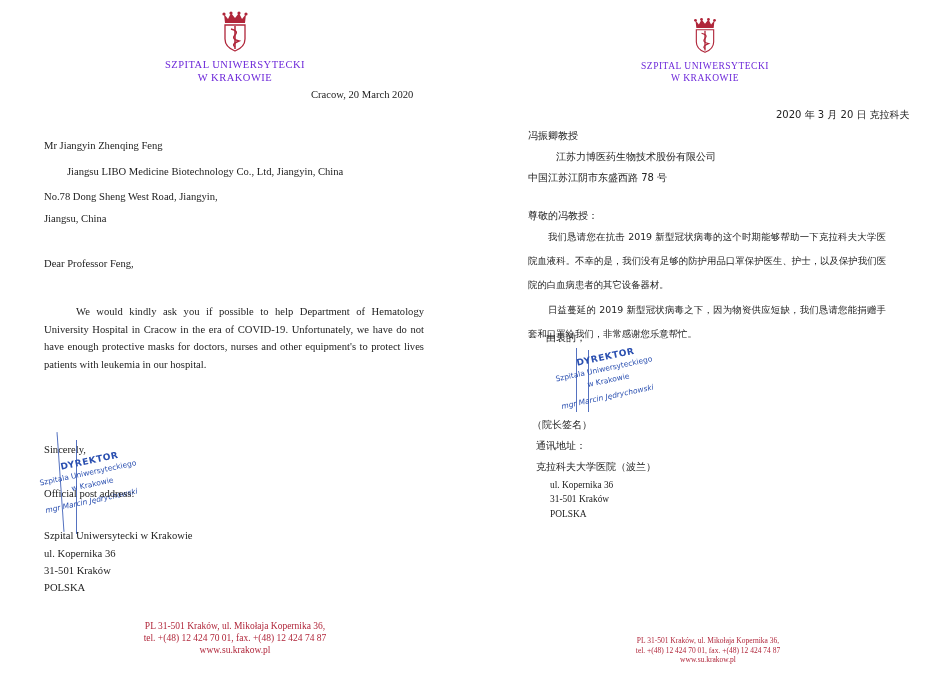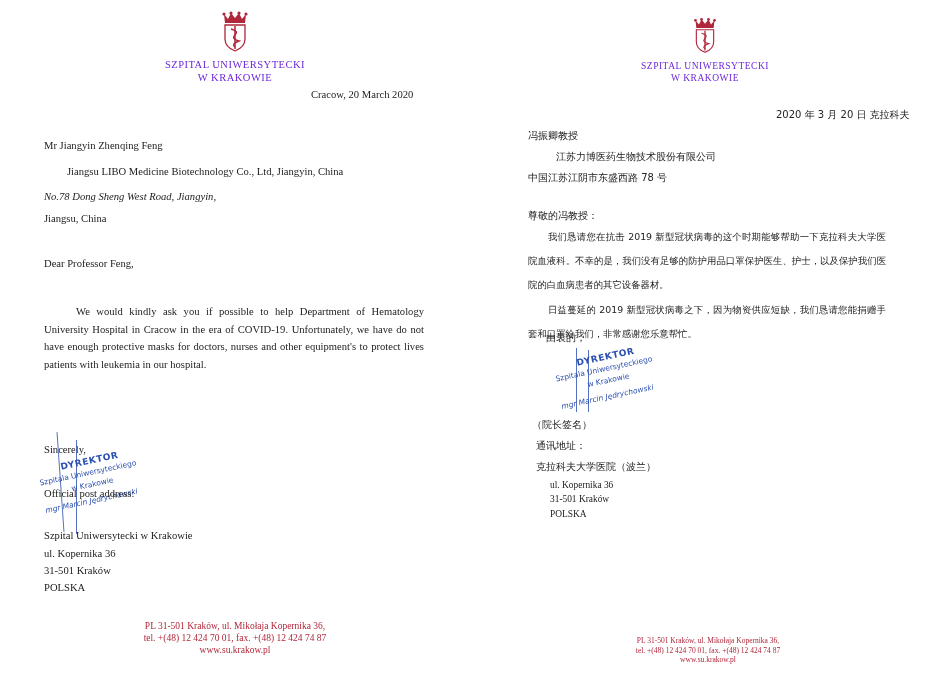--- a/index.html
+++ b/index.html
@@ -41,21 +41,21 @@
       <path d="M11 19 Q19 21 15 25 Q11 29 19 31 Q11 34 15 37" fill="none" stroke="#b0263a" stroke-width="1.4"></path>
     </svg>
     <div class="l1" style="font-size:10.5px; margin-top:6px;">SZPITAL UNIWERSYTECKI</div>
     <div class="l2" style="font-size:10.5px;">W KRAKOWIE</div>
   </div>
 
   <div class="abs en" style="left:311px; top:89px;">Cracow, 20 March 2020</div>
 
   <div class="abs en" style="left:44px; top:140px;">Mr Jiangyin Zhenqing Feng</div>
   <div class="abs en" style="left:44px; top:166px;margin-left:23px;">Jiangsu LIBO Medicine Biotechnology Co., Ltd, Jiangyin, China</div>
-  <div class="abs en" style="left:44px; top:191px;font-style:italic;">No.78 Dong Sheng West Road,  Jiangyin,</div>
+  <div class="abs en" style="left:44px; top:191px;">No.78 Dong Sheng West Road,  Jiangyin,</div>
   <div class="abs en" style="left:44px; top:213px;">Jiangsu, China</div>
 
   <div class="abs en" style="left:44px; top:258px;">Dear Professor Feng,</div>
 
   <div class="para" style="left:44px; top:303px; width:380px;"><span class="ind"></span><span>We would kindly ask you if possible to help Department of Hematology University Hospital in Cracow in the era of COVID-19. Unfortunately, we have do not have enough protective masks for doctors, nurses and other equipment's to protect lives patients with leukemia in our hospital.</span></div>
 
 
   <div class="abs en" style="left:44px; top:444px;">Sincerely,</div>
 
   <div class="sigline" style="left:60px; top:432px; height:100px; transform:rotate(-4deg);"></div>

